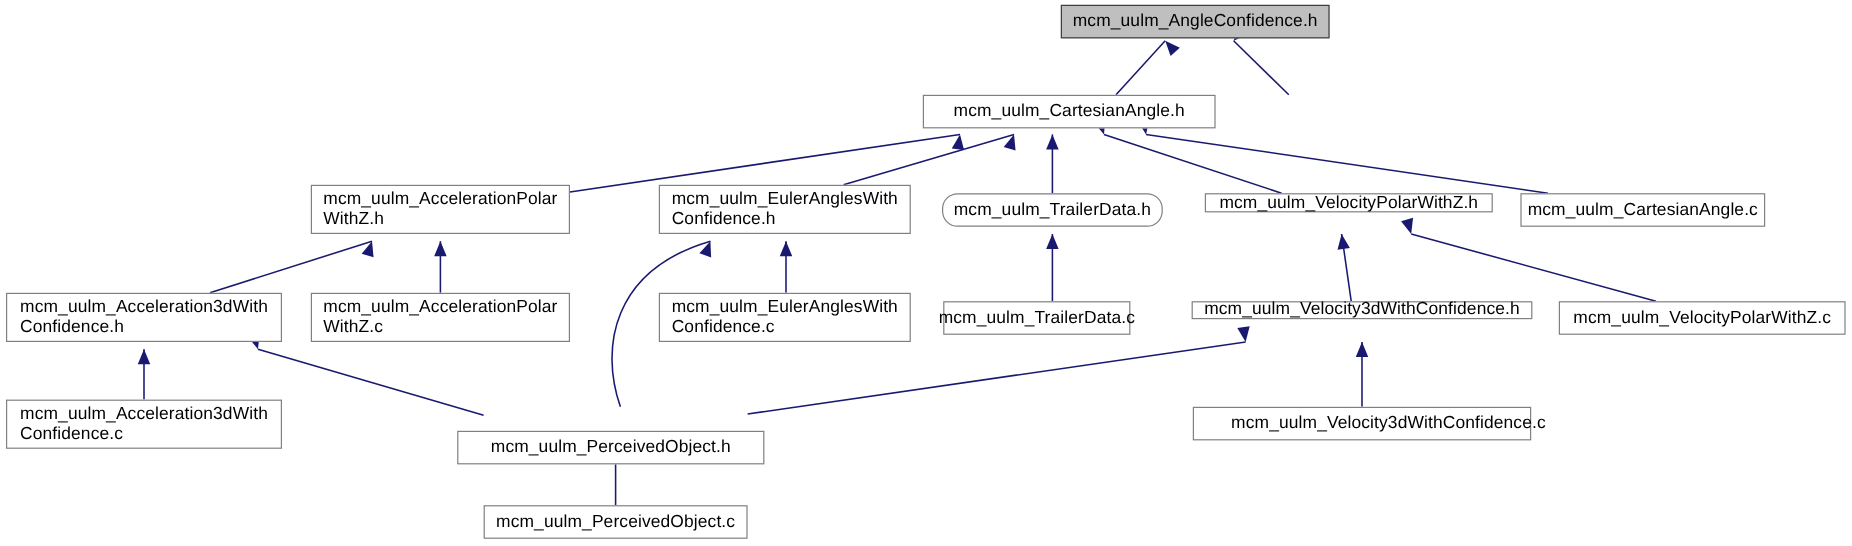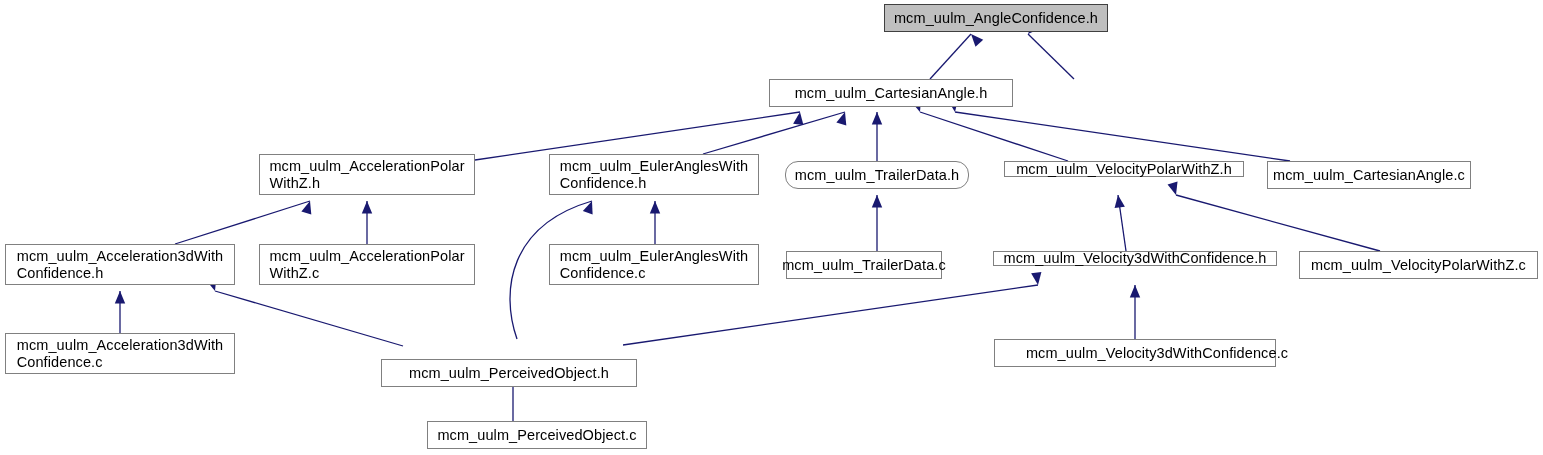--- a/index.html
+++ b/index.html
@@ -107,14 +107,14 @@
 WithZ.c</span></div>
     <div class="node" style="left: 549px; top: 244px; width: 210px; height: 41px;"><span class="node-label">mcm_uulm_EulerAnglesWith
 Confidence.c</span></div>
     <div class="node" style="left: 786px; top: 251px; width: 156px; height: 28px;"><span class="node-label">mcm_uulm_TrailerData.c</span></div>
     <div class="node" style="left: 993px; top: 251px; width: 284px; height: 15px;"><span class="node-label">mcm_uulm_Velocity3dWithConfidence.h</span></div>
     <div class="node" style="left: 1299px; top: 251px; width: 239px; height: 28px;"><span class="node-label">mcm_uulm_VelocityPolarWithZ.c</span></div>
     <div class="node" style="left: 5px; top: 333px; width: 230px; height: 41px;"><span class="node-label">mcm_uulm_Acceleration3dWith
 Confidence.c</span></div>
     <div class="node" style="left: 381px; top: 339px; width: 256px; height: 28px; margin-top: 20px;"><span class="node-label">mcm_uulm_PerceivedObject.h</span></div>
     <div class="node" style="left: 994px; top: 339px; width: 282px; height: 28px; padding-left: 44px;"><span class="node-label">mcm_uulm_Velocity3dWithConfidence.c</span></div>
-    <div class="node" style="left: 403px; top: 421px; width: 220px; height: 28px; margin-left: 24px;"><span class="node-label">mcm_uulm_PerceivedObject.c</span></div>
+    <div class="node" style="left: 403px; top: 421px; width: 220px; height: 28px;"><span class="node-label">mcm_uulm_PerceivedObject.c</span></div>
   </div>
 
 </body></html>

